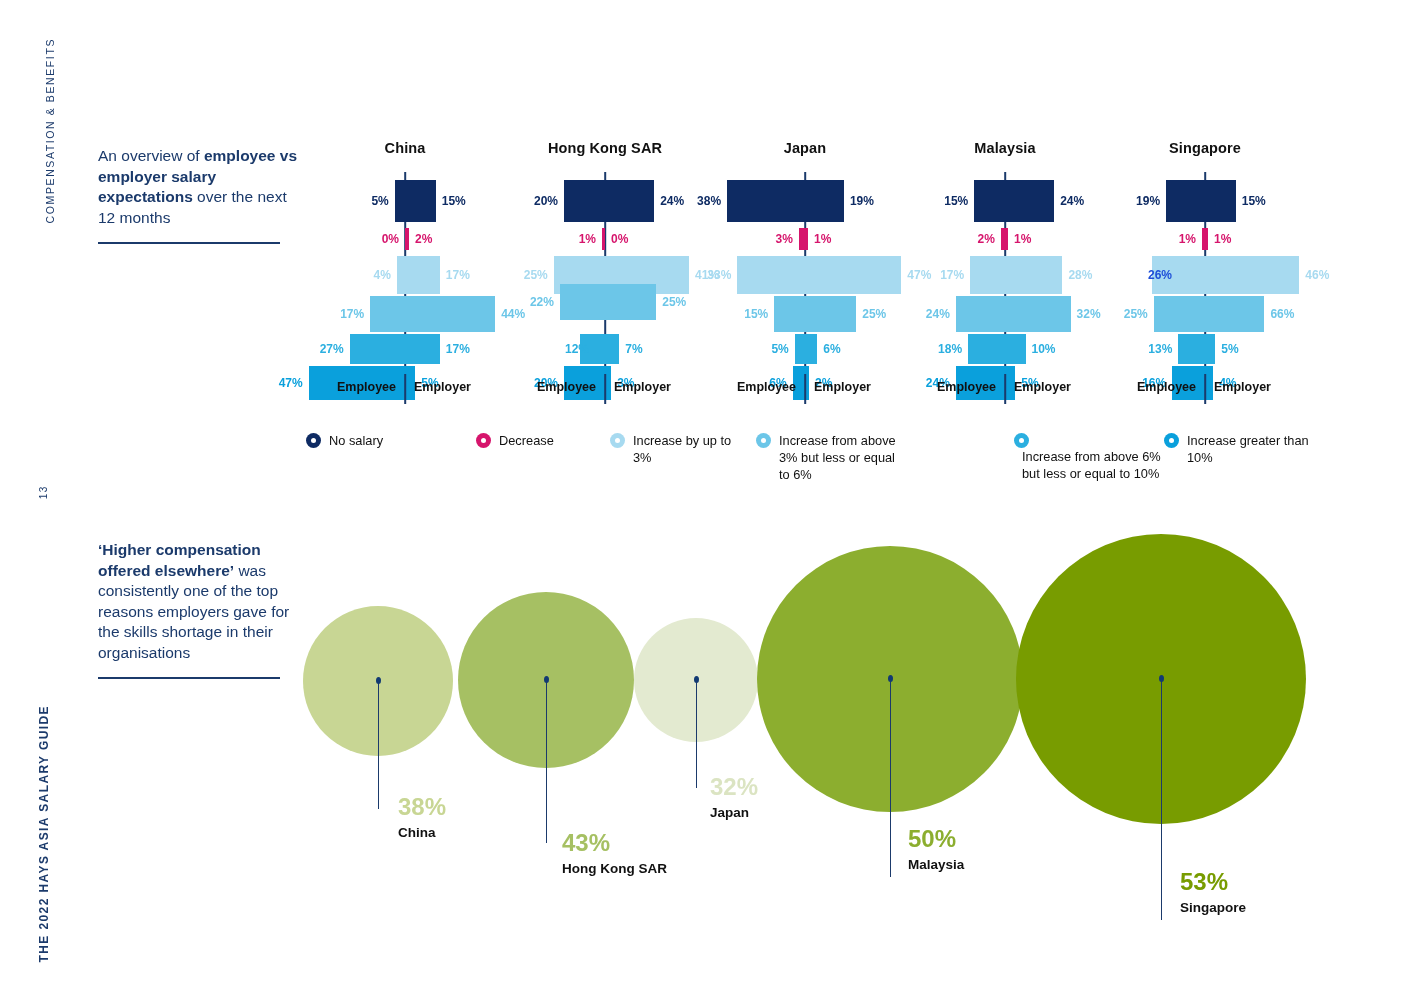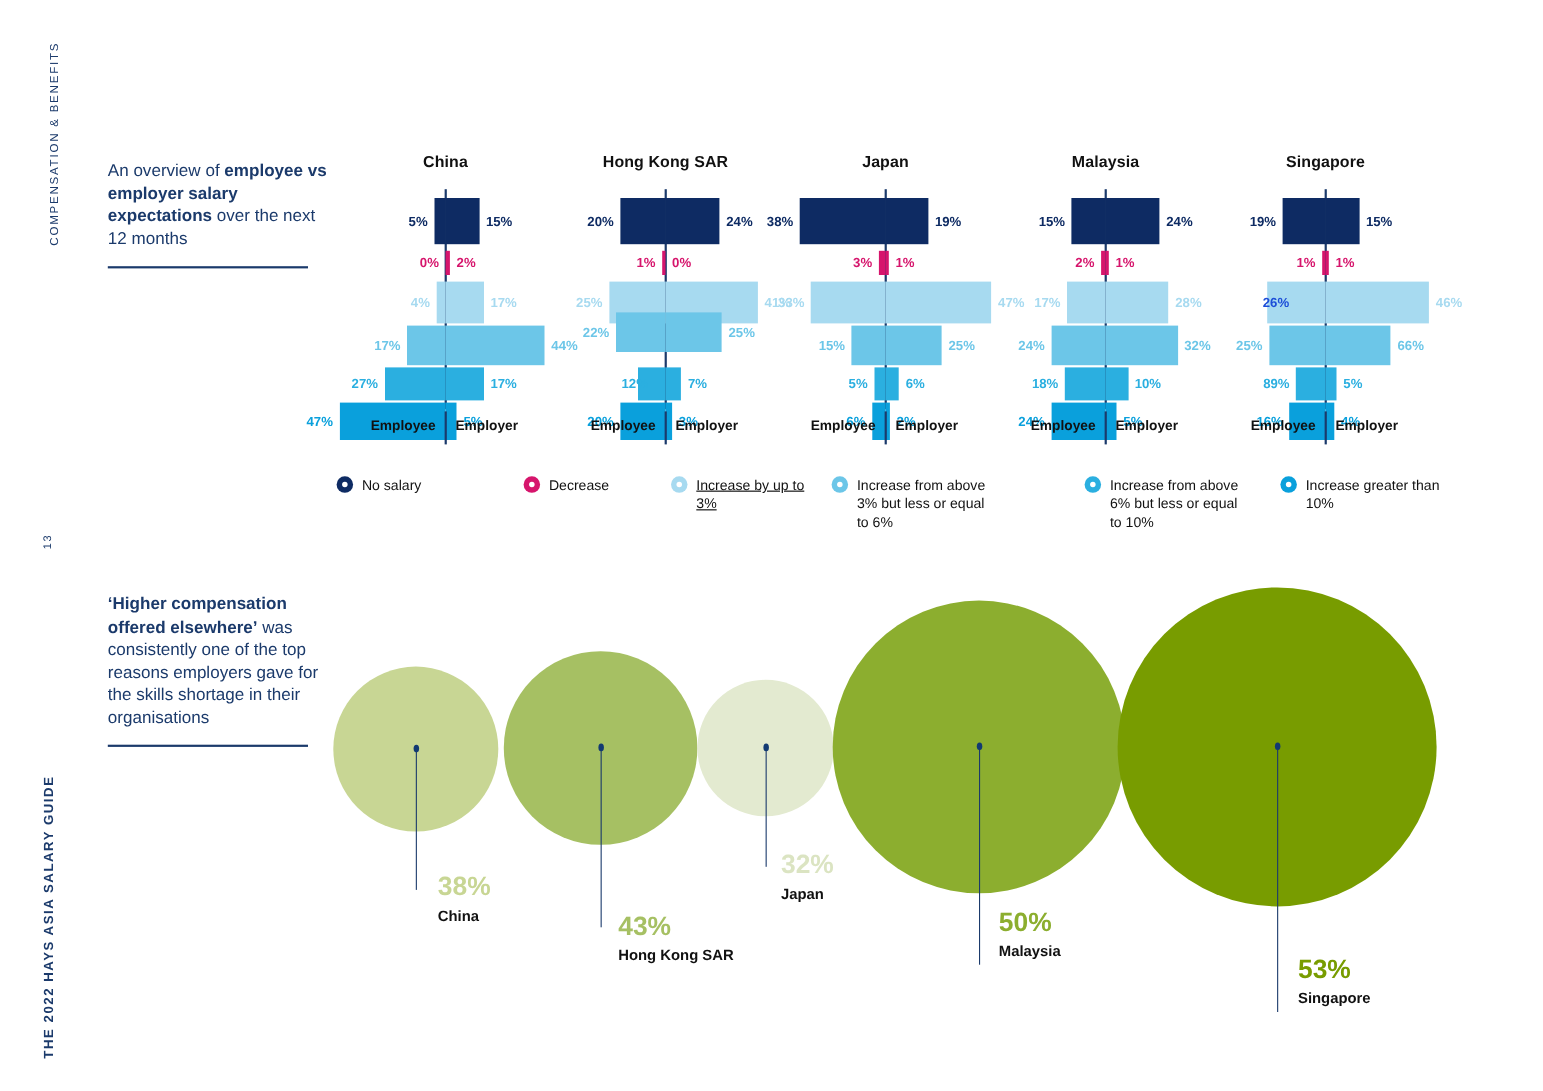--- a/index.html
+++ b/index.html
@@ -309,21 +309,21 @@
           <div class="vlabel right" style="color: rgb(167, 218, 240); margin-left: 100.3px;">46%</div>
         </div>
         <div class="row" style="top: 124px; height: 36px;">
           <div class="bar left" style="width: 51.25px; background: rgb(108, 198, 232);"></div>
           <div class="vlabel left" style="color: rgb(108, 198, 232); margin-right: 57.25px;">25%</div>
           <div class="bar right" style="width: 59.45px; background: rgb(108, 198, 232);"></div>
           <div class="vlabel right" style="color: rgb(108, 198, 232); margin-left: 65.45px;">66%</div>
         </div>
         <div class="row" style="top: 162px; height: 30px;">
           <div class="bar left" style="width: 26.65px; background: rgb(43, 175, 224);"></div>
-          <div class="vlabel left" style="color: rgb(43, 175, 224); margin-right: 32.65px;">89%</div>
+          <div class="vlabel left" style="color: rgb(43, 175, 224); margin-right: 32.65px;">13%</div>
           <div class="bar right" style="width: 10.25px; background: rgb(43, 175, 224);"></div>
           <div class="vlabel right" style="color: rgb(43, 175, 224); margin-left: 16.25px;">5%</div>
         </div>
         <div class="row" style="top: 194px; height: 34px;">
           <div class="bar left" style="width: 32.8px; background: rgb(10, 160, 220);"></div>
           <div class="vlabel left" style="color: rgb(10, 160, 220); margin-right: 38.8px;">16%</div>
           <div class="bar right" style="width: 8.2px; background: rgb(10, 160, 220);"></div>
           <div class="vlabel right" style="color: rgb(10, 160, 220); margin-left: 14.2px;">4%</div>
         </div>
       </div>
@@ -341,33 +341,33 @@
         <i></i>
       </span>
       <span class="txt">No salary</span>
     </div>
     <div class="leg" style="left: 170px; width: 140px;">
       <span class="dot" style="background: rgb(214, 21, 108);">
         <i></i>
       </span>
       <span class="txt">Decrease</span>
     </div>
-    <div class="leg" style="left: 304px; width: 140px; text-decoration: underline;">
+    <div class="leg" style="left: 304px; width: 140px;">
       <span class="dot" style="background: rgb(167, 218, 240);">
         <i></i>
       </span>
       <span class="txt">Increase by up to 3%</span>
     </div>
     <div class="leg" style="left: 450px; width: 150px;">
       <span class="dot" style="background: rgb(108, 198, 232);">
         <i></i>
       </span>
       <span class="txt">Increase from above 3% but less or equal to 6%</span>
     </div>
-    <div class="leg" style="left: 680px; width: 150px;">
+    <div class="leg" style="left: 708px; width: 150px; flex-direction: column;">
       <span class="dot" style="background: rgb(43, 175, 224);">
         <i></i>
       </span>
       <span class="txt">Increase from above 6% but less or equal to 10%</span>
     </div>
     <div class="leg" style="left: 858px; width: 150px;">
       <span class="dot" style="background: rgb(10, 160, 220);">
         <i></i>
       </span>
       <span class="txt">Increase greater than 10%</span>

